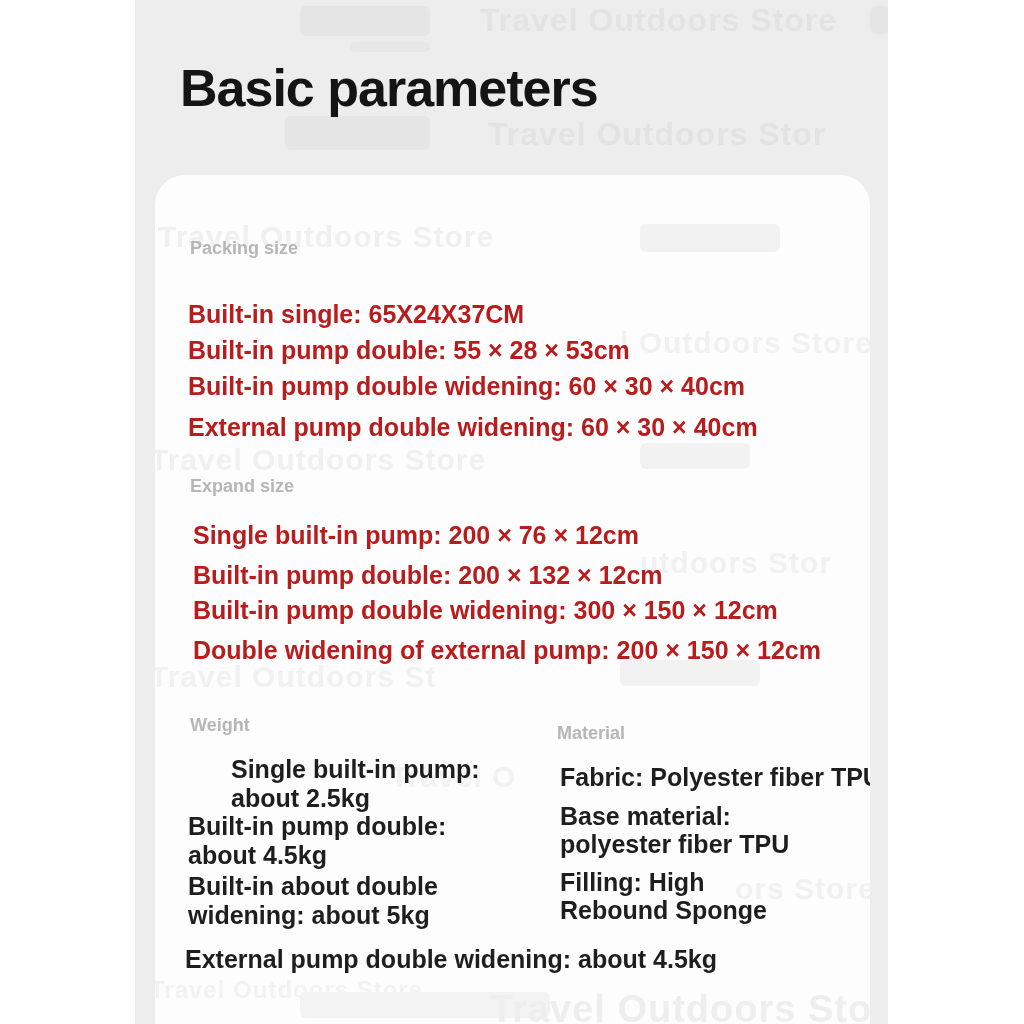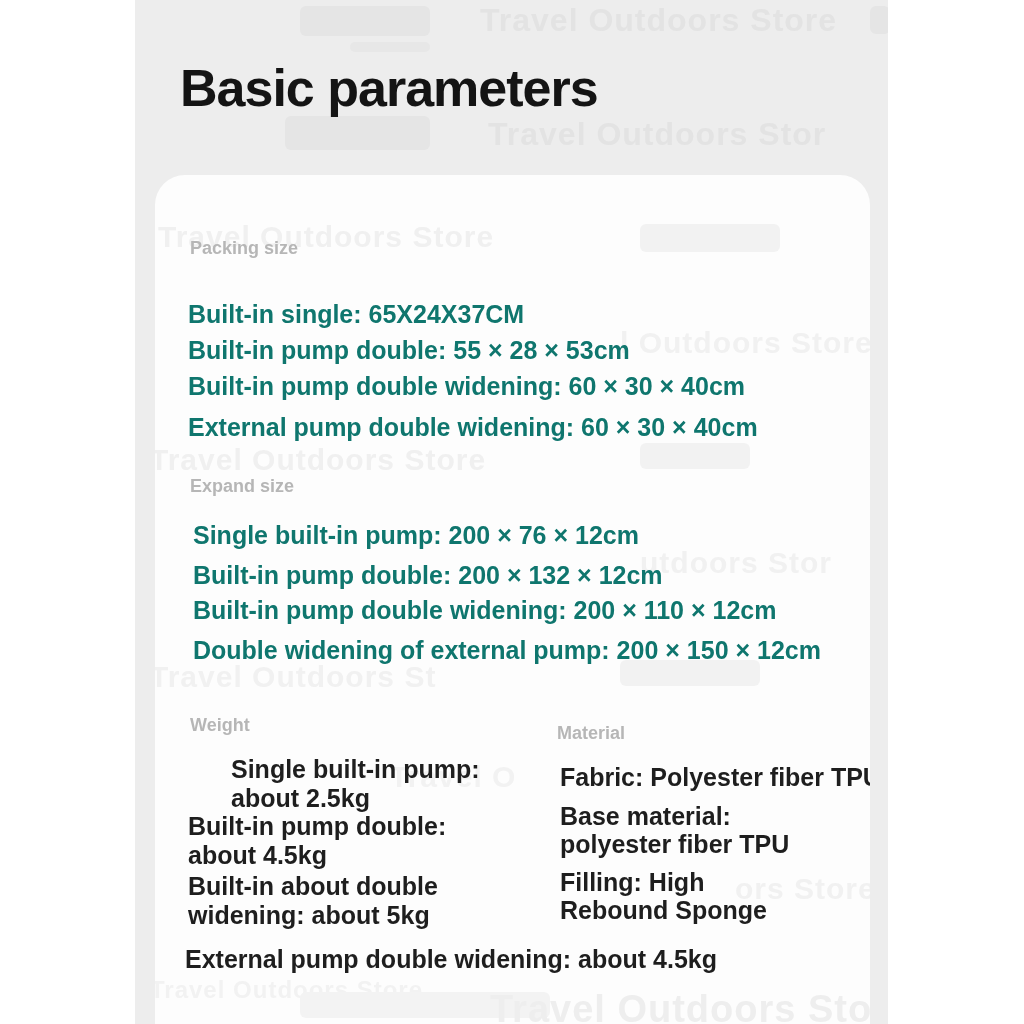--- a/index.html
+++ b/index.html
@@ -49,21 +49,21 @@
     font-weight: 600;
     color: #b6b6b6;
     white-space: nowrap;
     z-index: 2;
   }
   .spec-line {
     position: absolute;
     left: 33px;
     font-size: 25px;
     font-weight: 600;
-    color: #0f766e;
+    color: #b91c1c;
     white-space: nowrap;
     z-index: 2;
   }
 
   
   .h-packing { top: 63px; }
   .pl0 { top: 125px; }
   .pl1 { top: 161px; }
   .pl2 { top: 197px; }
   .pl3 { top: 238px; }
@@ -151,21 +151,21 @@
 
   <div class="sec-heading h-packing">Packing size</div>
   <div class="spec-line pl0">Built-in single: 65X24X37CM</div>
   <div class="spec-line pl1">Built-in pump double: 55 × 28 × 53cm</div>
   <div class="spec-line pl2">Built-in pump double widening: 60 × 30 × 40cm</div>
   <div class="spec-line pl3">External pump double widening: 60 × 30 × 40cm</div>
 
   <div class="sec-heading h-expand">Expand size</div>
   <div class="spec-line el0">Single built-in pump: 200 × 76 × 12cm</div>
   <div class="spec-line el1">Built-in pump double: 200 × 132 × 12cm</div>
-  <div class="spec-line el2">Built-in pump double widening: 200 × 110 × 12cm</div>
+  <div class="spec-line el2">Built-in pump double widening: 300 × 150 × 12cm</div>
   <div class="spec-line el3">Double widening of external pump: 200 × 150 × 12cm</div>
 
   <div class="sec-heading h-weight">Weight</div>
   <div class="w-item wi0">
     <div>Single built-in pump:</div>
     <div>about 2.5kg</div>
   </div>
   <div class="w-item wi1">
     <div>Built-in pump double:</div>
     <div>about 4.5kg</div>

